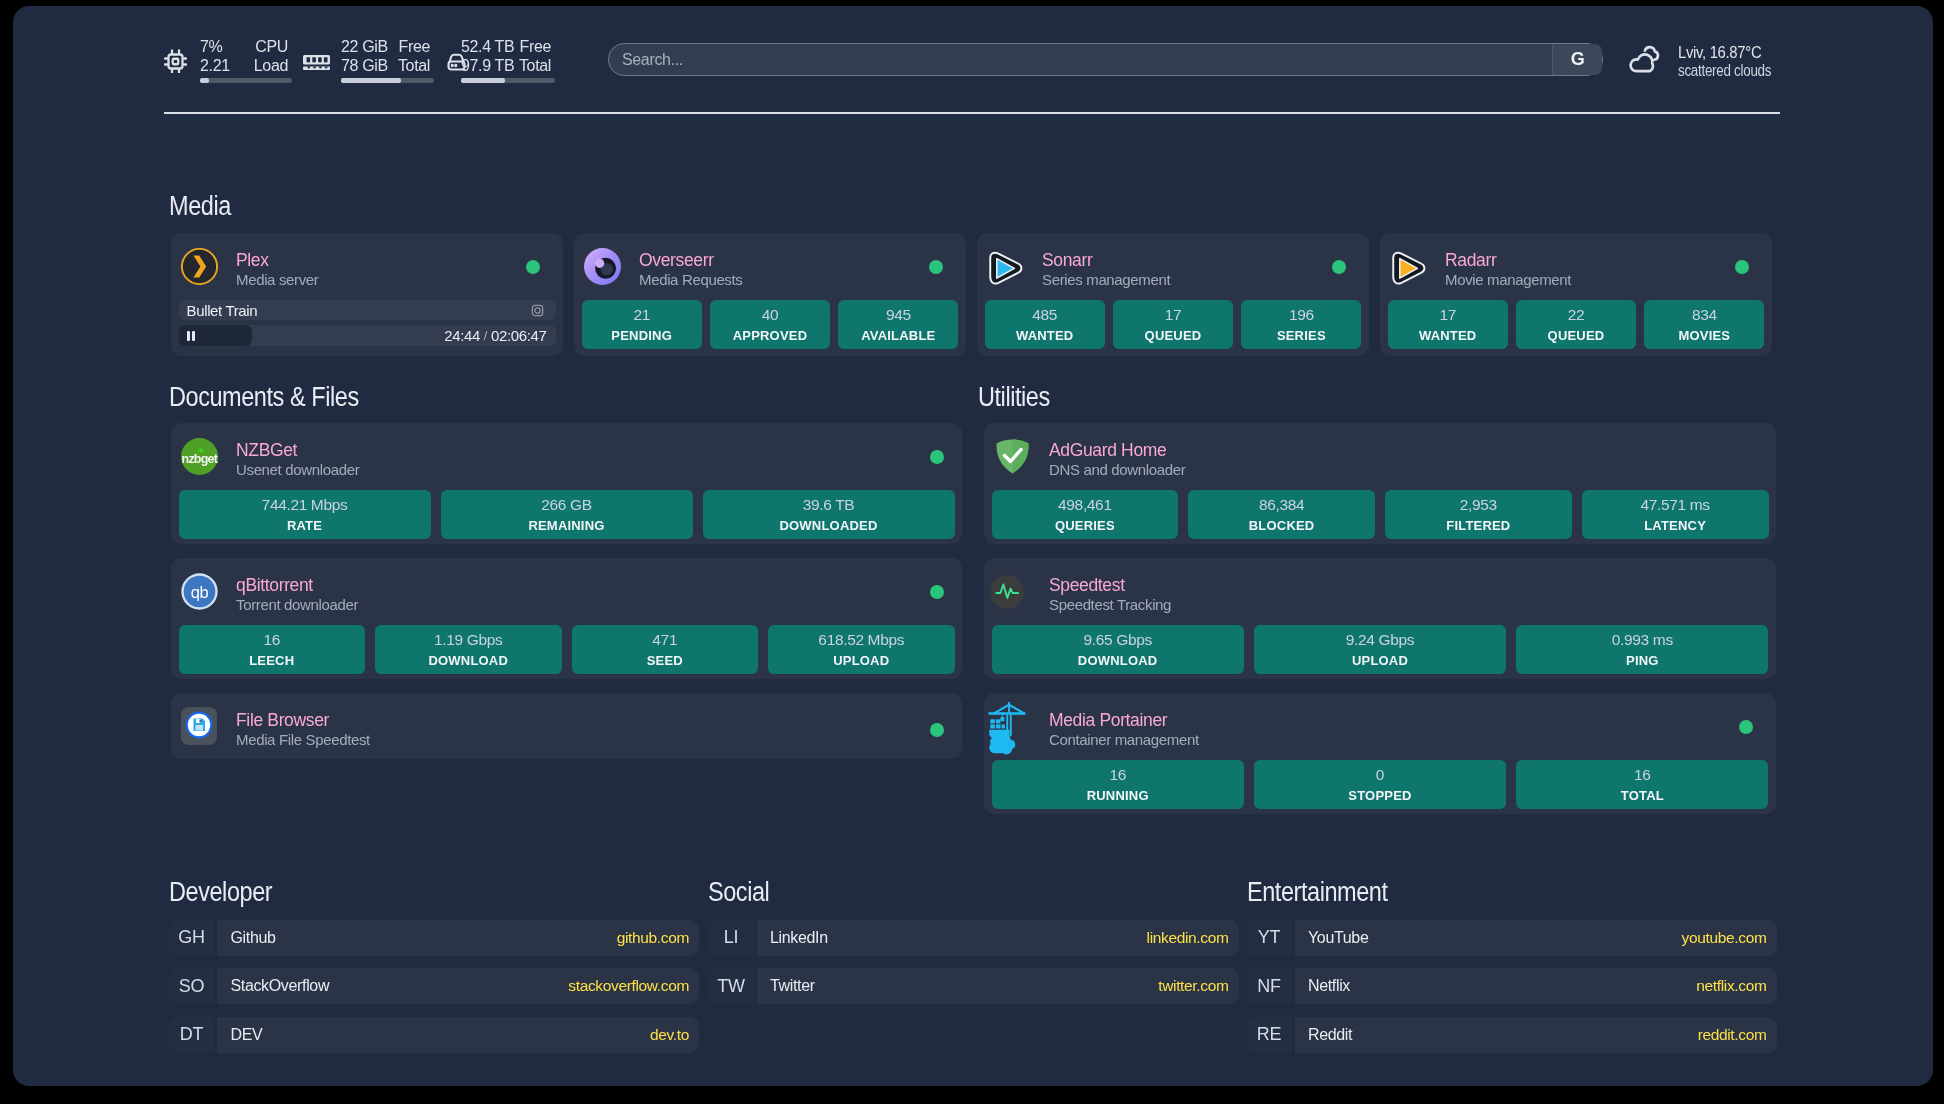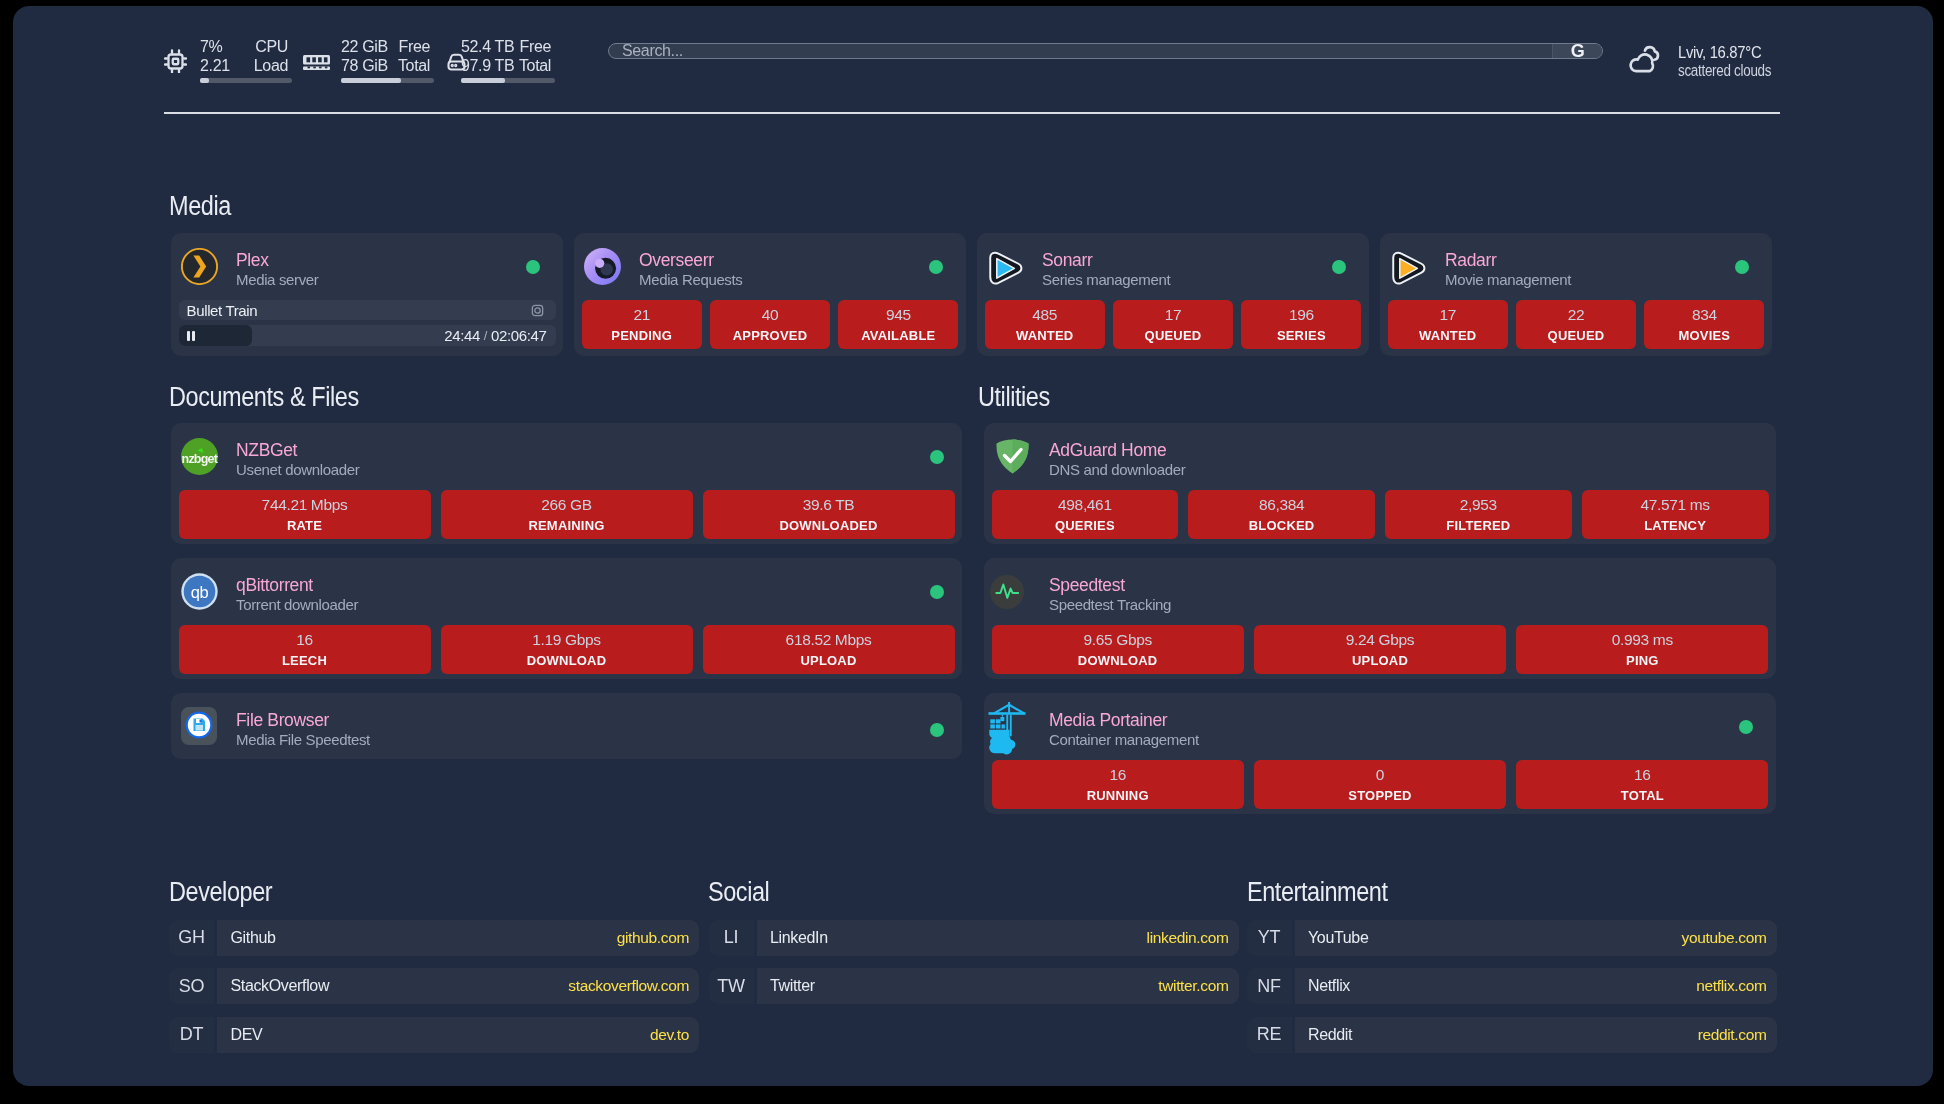--- a/index.html
+++ b/index.html
@@ -5,33 +5,33 @@
 html,body{margin:0;padding:0;background:#000;width:1944px;height:1104px;overflow:hidden;}
 *{box-sizing:border-box;font-family:"Liberation Sans",sans-serif;letter-spacing:-0.35px;}
 #panel{position:absolute;left:13px;top:6px;width:1920px;height:1080px;background:#202A40;border-radius:16px;}
 .abs{position:absolute;}
 
 .mt{position:absolute;top:32px;font-size:16px;color:#DCE1E9;}
 .mt .row{display:flex;justify-content:space-between;line-height:18.5px;padding-right:4px;}
 .mt .bar{margin-top:3px;height:5px;border-radius:2.5px;background:#525A69;}
 .mt .bar i{display:block;height:100%;background:#C8CEDA;border-radius:2px;}
 
-#search{position:absolute;left:595px;top:37px;width:995px;height:16px;background:#333D50;border:1.5px solid #6F7A8D;border-radius:16px;display:flex;align-items:center;gap:25px;}
+#search{position:absolute;left:595px;top:37px;width:995px;height:33px;background:#333D50;border:1.5px solid #6F7A8D;border-radius:16px;display:flex;align-items:center;gap:25px;}
 #search .ph{flex:1;padding-left:13px;font-size:16px;color:#A9B1BF;}
 #search .g{width:50px;height:100%;background:#3C4759;border-left:1px solid #4A5566;border-radius:0 7px 7px 0;display:flex;align-items:center;justify-content:center;font-size:18px;font-weight:700;color:#EFF2F6;}
 
 .h1{position:absolute;font-size:27px;font-weight:500;color:#E9ECF2;letter-spacing:-0.5px;transform:scaleX(0.87);transform-origin:left;}
 
 .card{position:absolute;background:#2B3447;border-radius:10px;}
 .icon{position:absolute;left:10px;top:15px;width:37px;height:37px;}
 .t{position:absolute;left:65px;top:16.5px;font-size:17.5px;font-weight:500;color:#f9a8d4;}
 .s{position:absolute;left:65px;top:38px;font-size:15px;color:#A3ACBC;}
 .dot{position:absolute;width:14px;height:14px;border-radius:50%;background:#2BC47D;right:23px;top:27px;}
 .stats{position:absolute;left:7.5px;right:7.5px;top:67px;height:49px;display:flex;gap:8px;}
-.box{flex:1;background:#b91c1c;border-radius:6px;display:flex;flex-direction:column;align-items:center;justify-content:center;}
+.box{flex:1;background:#0f766e;border-radius:6px;display:flex;flex-direction:column;align-items:center;justify-content:center;}
 .v{font-size:15.5px;color:#CBD3DF;line-height:20px;}
 .l{font-size:13px;font-weight:700;color:#F3F5F9;line-height:17px;letter-spacing:0.2px;margin-top:2px;}
 
 .prow{position:absolute;left:7.5px;right:7.5px;height:23.5px;background:#333D4F;border-radius:6px;}
 
 .bm{position:absolute;height:36px;display:flex;width:530px;}
 .bm .ab{width:45px;background:#242E43;border-radius:9px 0 0 9px;display:flex;align-items:center;justify-content:center;font-size:18px;color:#D7DCE6;margin-right:3px;}
 .bm .bd{flex:1;background:#2B3447;border-radius:0 9px 9px 0;display:flex;align-items:center;padding:0 10px 0 13.5px;justify-content:space-between;}
 .bm .nm{font-size:16px;color:#E9ECF1;}
 .bm .ur{font-size:15.5px;color:#fde047;}
@@ -294,20 +294,24 @@
       <div class="s">Torrent downloader</div>
       <div class="dot" style="right:18px;"></div>
     <div class="stats" style="gap:10px;">
       <div class="box">
           <div class="v">16</div>
           <div class="l">LEECH</div>
         </div>
       <div class="box">
           <div class="v">1.19 Gbps</div>
           <div class="l">DOWNLOAD</div>
+        </div>
+      <div class="box">
+          <div class="v">471</div>
+          <div class="l">SEED</div>
         </div>
       <div class="box">
           <div class="v">618.52 Mbps</div>
           <div class="l">UPLOAD</div>
         </div>
     </div>
   </div>
 
   <div class="card" style="left:971px;top:552px;width:792px;height:121px;">
     <svg class="icon" viewBox="0 0 37 37" style="left:5px;top:15.5px;width:36px;height:36px;">

